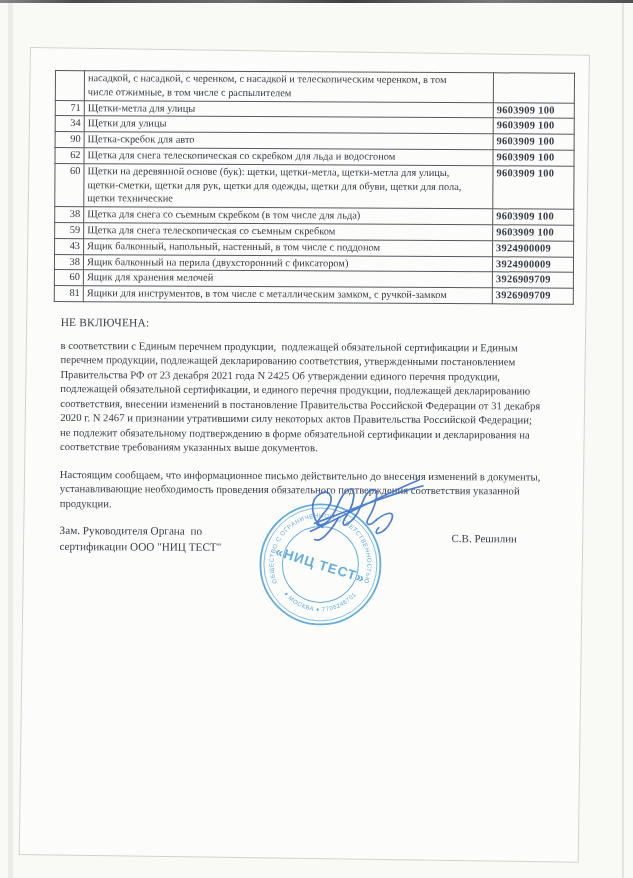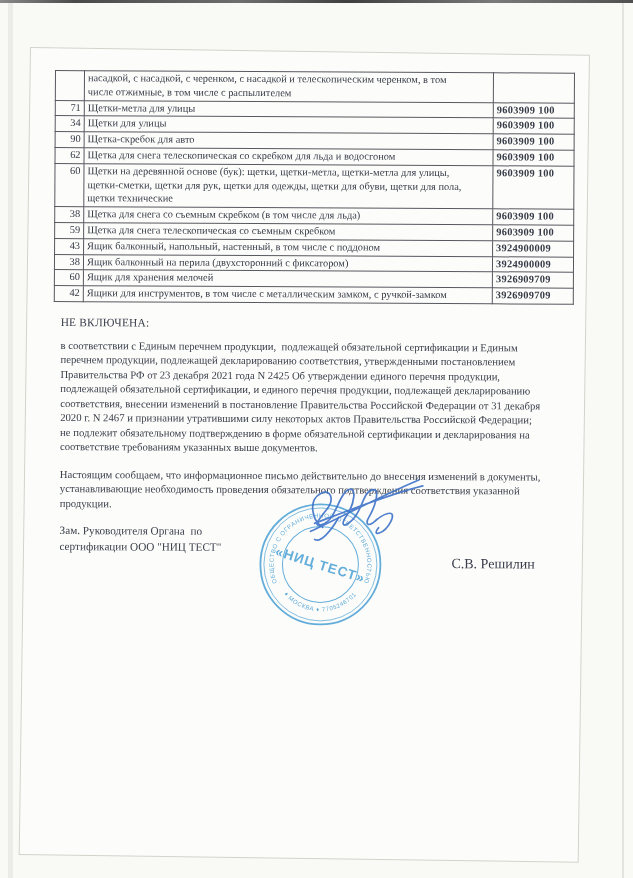--- a/index.html
+++ b/index.html
@@ -31,21 +31,21 @@
     vertical-align:top;padding:0 3px 1px 3px;
     color:#363b47;
   }
   td.c-num{width:22px;text-align:right;font-family:Liberation Serif, serif;}
   td.c-desc{width:402px;padding-left:7px;white-space:pre-line;}
   td.c-code{width:74px;text-align:left;letter-spacing:0.3px;font-weight:bold;}
   .not-included{margin:14px 0 10px 7px;font-size:11.4px;letter-spacing:0.2px;}
   .para{margin:0 0 13px 7px;font-size:10.7px;line-height:14.5px;white-space:pre;}
   .sig-row{position:relative;margin:10px 0 0 7px;height:60px;}
   .sig-title{position:absolute;left:0;top:0;font-size:11.2px;line-height:15.5px;white-space:pre;}
-  .sig-name{position:absolute;left:392px;top:7px;font-size:14px;margin-top:24px;}
+  .sig-name{position:absolute;left:392px;top:7px;font-size:11px;}
   .sig-svg{position:absolute;left:198px;top:398px;z-index:3;}
   .stamp-svg{position:absolute;left:206px;top:431px;z-index:2;opacity:0.88;}
   .stamp-ring-text{font-family:"Liberation Sans","DejaVu Sans",sans-serif;font-size:6px;letter-spacing:0.6px;}
   .stamp-center-text{font-family:"Liberation Sans","DejaVu Sans",sans-serif;font-size:13.5px;font-weight:bold;letter-spacing:1px;}
 </style>
 </head>
 <body>
 
 <div class="top-streak"></div>
 <div class="left-band"></div>
@@ -120,21 +120,21 @@
           <td class="c-code">3924900009</td>
         </tr>
 
         <tr>
           <td class="c-num">60</td>
           <td class="c-desc">Ящик для хранения мелочей</td>
           <td class="c-code">3926909709</td>
         </tr>
 
         <tr>
-          <td class="c-num">42</td>
+          <td class="c-num">81</td>
           <td class="c-desc">Ящики для инструментов, в том числе с металлическим замком, с ручкой-замком</td>
           <td class="c-code">3926909709</td>
         </tr>
       </tbody>
   </table>
 
   <div class="not-included">НЕ ВКЛЮЧЕНА:</div>
 
   <div class="para">в соответствии с Единым перечнем продукции,  подлежащей обязательной сертификации и Единым
 перечнем продукции, подлежащей декларированию соответствия, утвержденными постановлением

